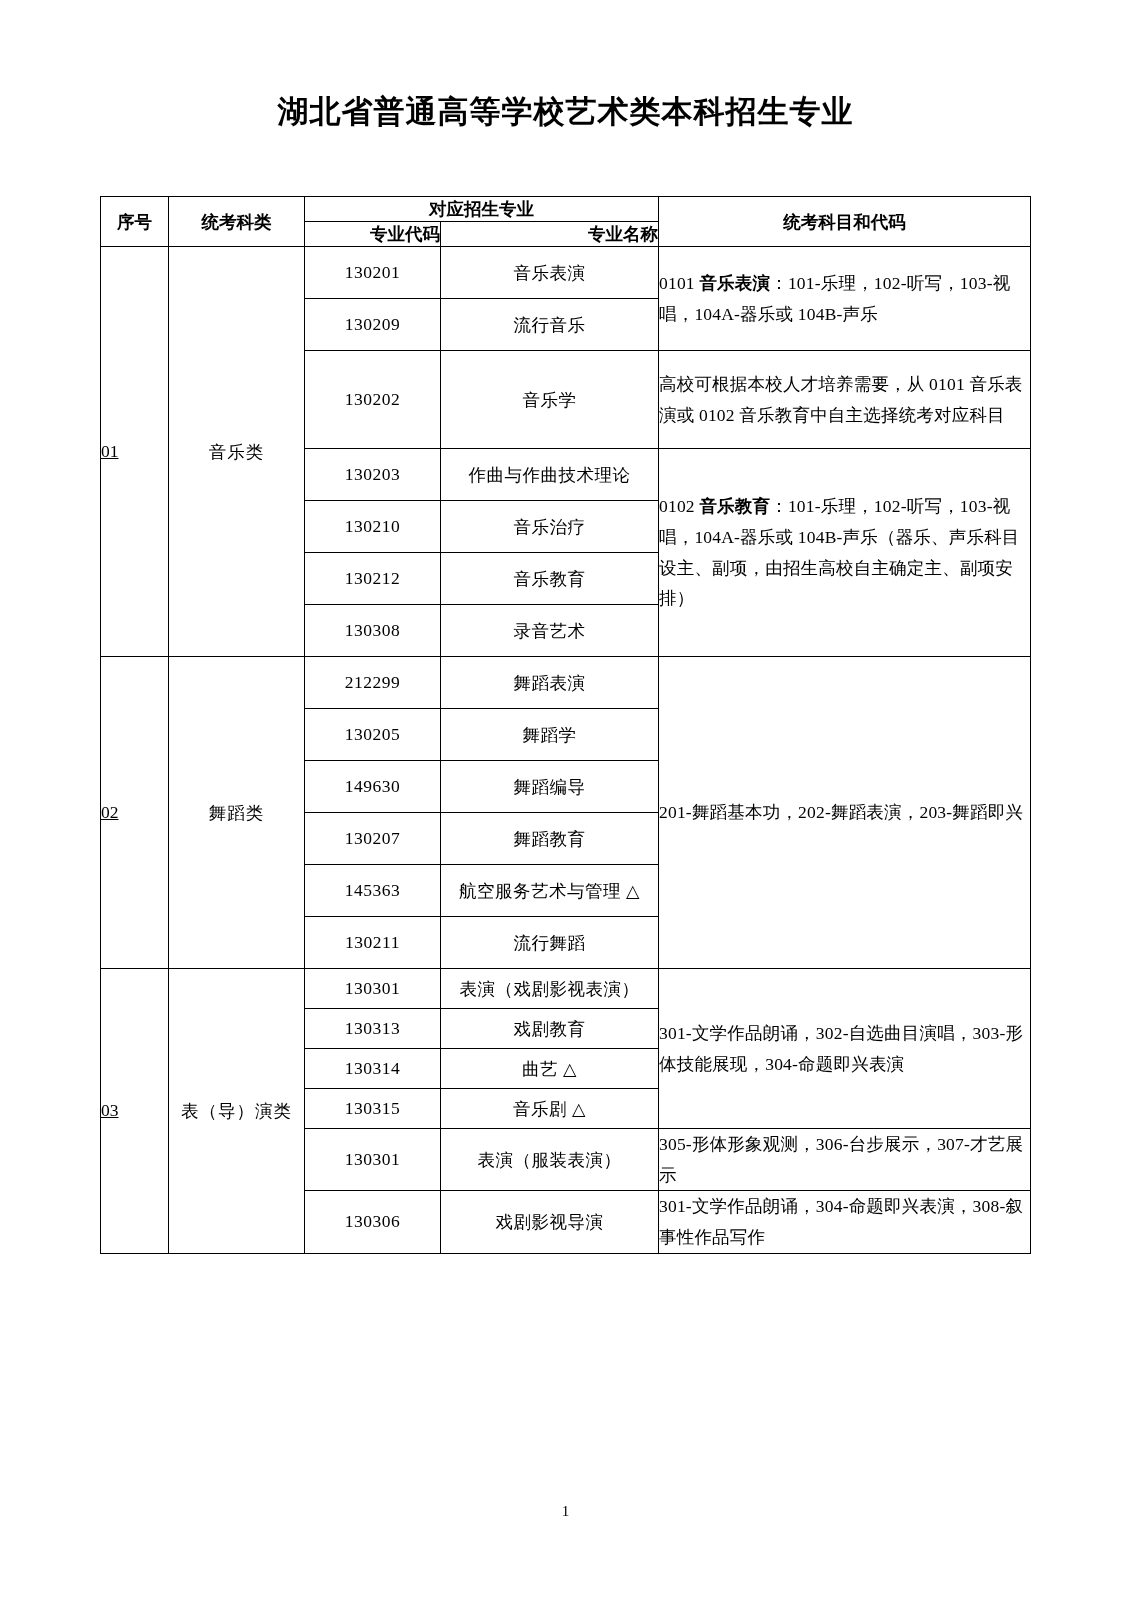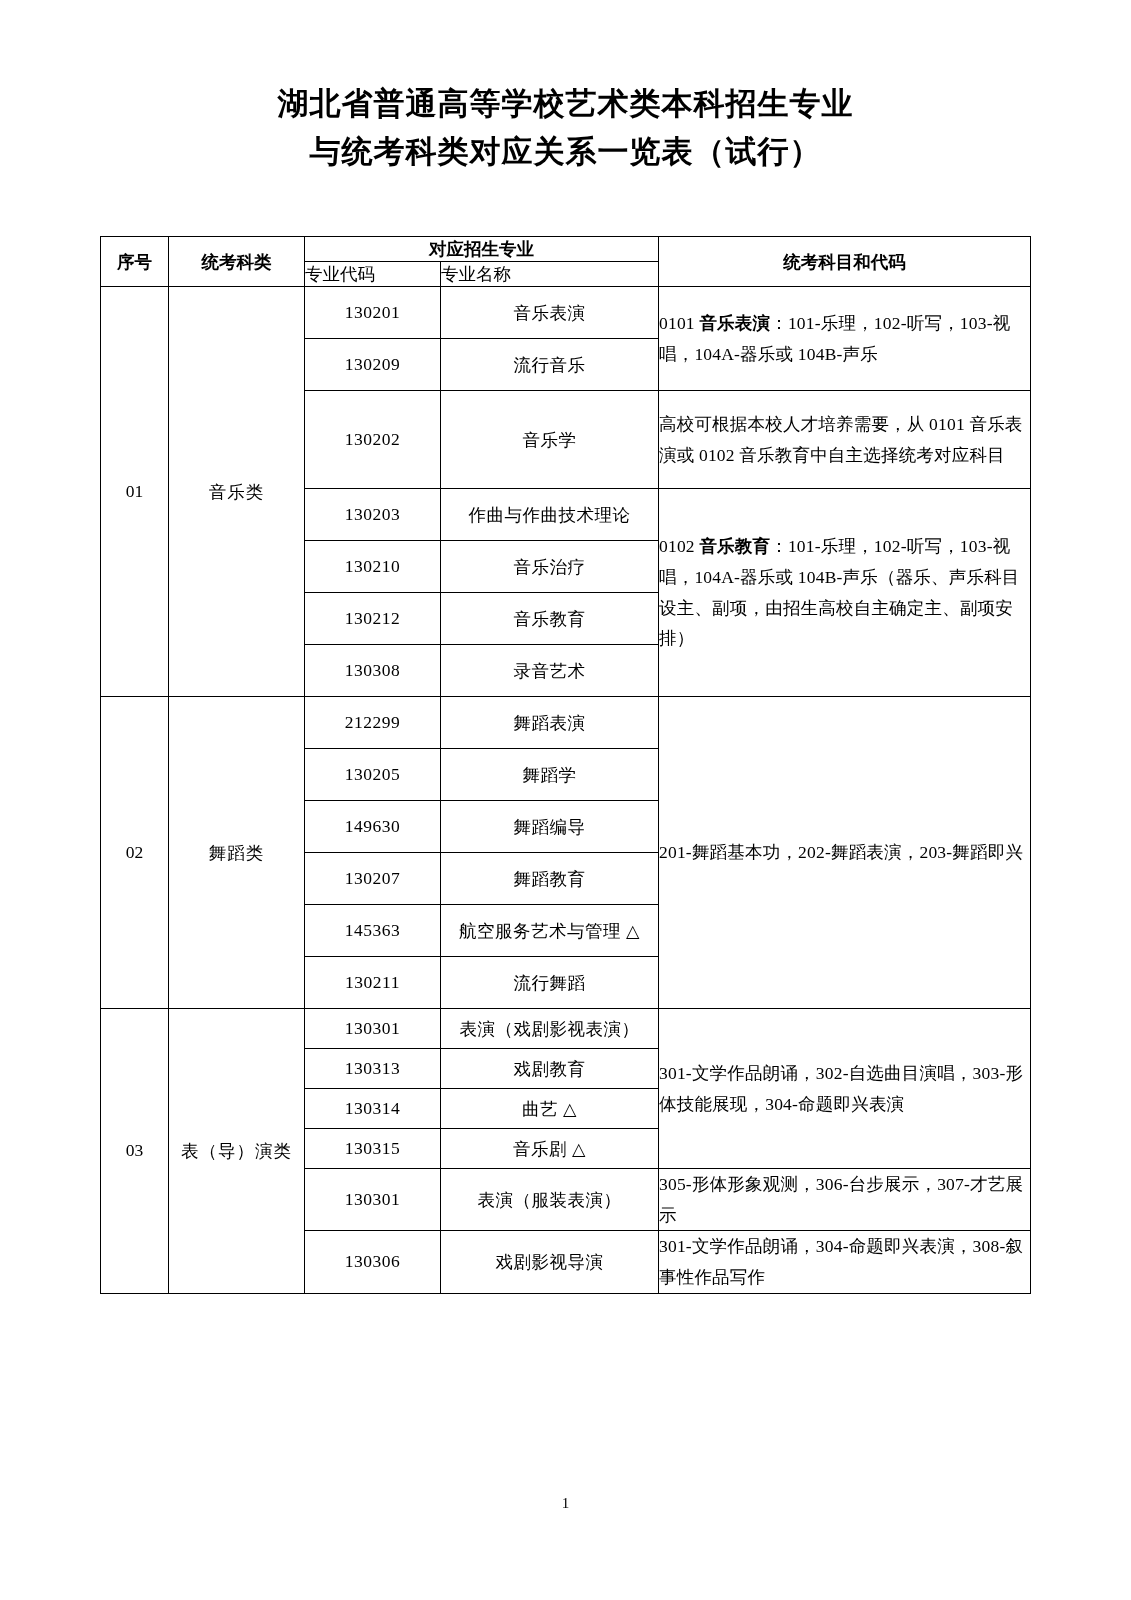--- a/index.html
+++ b/index.html
@@ -21,21 +21,21 @@
     padding: 0;
     position: relative;
   }
   .doc-title {
     text-align: center;
     font-family: "Liberation Sans", "DejaVu Sans", sans-serif;
     font-weight: bold;
     font-size: 31px;
     line-height: 1.55;
     letter-spacing: 1px;
-    margin: 0;
+    margin: 8px;
     padding-top: 80px;
   }
   .doc-title .line2 {
     display: block;
   }
   table.main {
     border-collapse: collapse;
     margin: 0 auto;
     margin-top: 60px;
     width: 930px;
@@ -49,22 +49,22 @@
     font-family: "Liberation Serif", "DejaVu Serif", serif;
   }
   .hdr {
     text-align: center;
     font-weight: bold;
     font-size: 19px;
     padding: 7px 4px;
     font-family: "Liberation Sans", "DejaVu Sans", sans-serif;
   }
   .hdr-sub {
-    text-align: left;
-    font-weight: normal;
+    text-align: right;
+    font-weight: bold;
     font-size: 19px;
     padding: 7px 4px;
     font-family: "Liberation Sans", "DejaVu Sans", sans-serif;
   }
   td.code {
     text-align: center;
     font-size: 17px;
     letter-spacing: 0.5px;
     padding: 12px 2px;
   }
@@ -74,22 +74,23 @@
     padding: 12px 4px;
     letter-spacing: 0.5px;
   }
   td.grp {
     text-align: center;
     font-size: 18.5px;
     letter-spacing: 1px;
     margin-left: 16px;
   }
   td.num {
-    text-align: center;
+    text-align: left;
     font-size: 18px;
+    text-decoration: underline;
   }
   td.subj {
     text-align: left;
     font-size: 17px;
     padding: 9px 10px 9px 12px;
     line-height: 1.75;
     letter-spacing: 0.2px;
   }
   td.subj b {
     font-family: "Liberation Sans", "DejaVu Sans", sans-serif;
@@ -110,21 +111,20 @@
     font-family: "Liberation Serif", "DejaVu Serif", serif;
   }
 </style>
 </head>
 <body>
 
 <div class="page">
 
   <h1 class="doc-title">
     <span>湖北省普通高等学校艺术类本科招生专业</span>
-    <span class="line2">与统考科类对应关系一览表（试行）</span>
   </h1>
 
   <table class="main">
     <colgroup>
       <col class="col-num">
         <col class="col-grp">
         <col class="col-code">
         <col class="col-name">
         <col class="col-subj">
     </colgroup>

